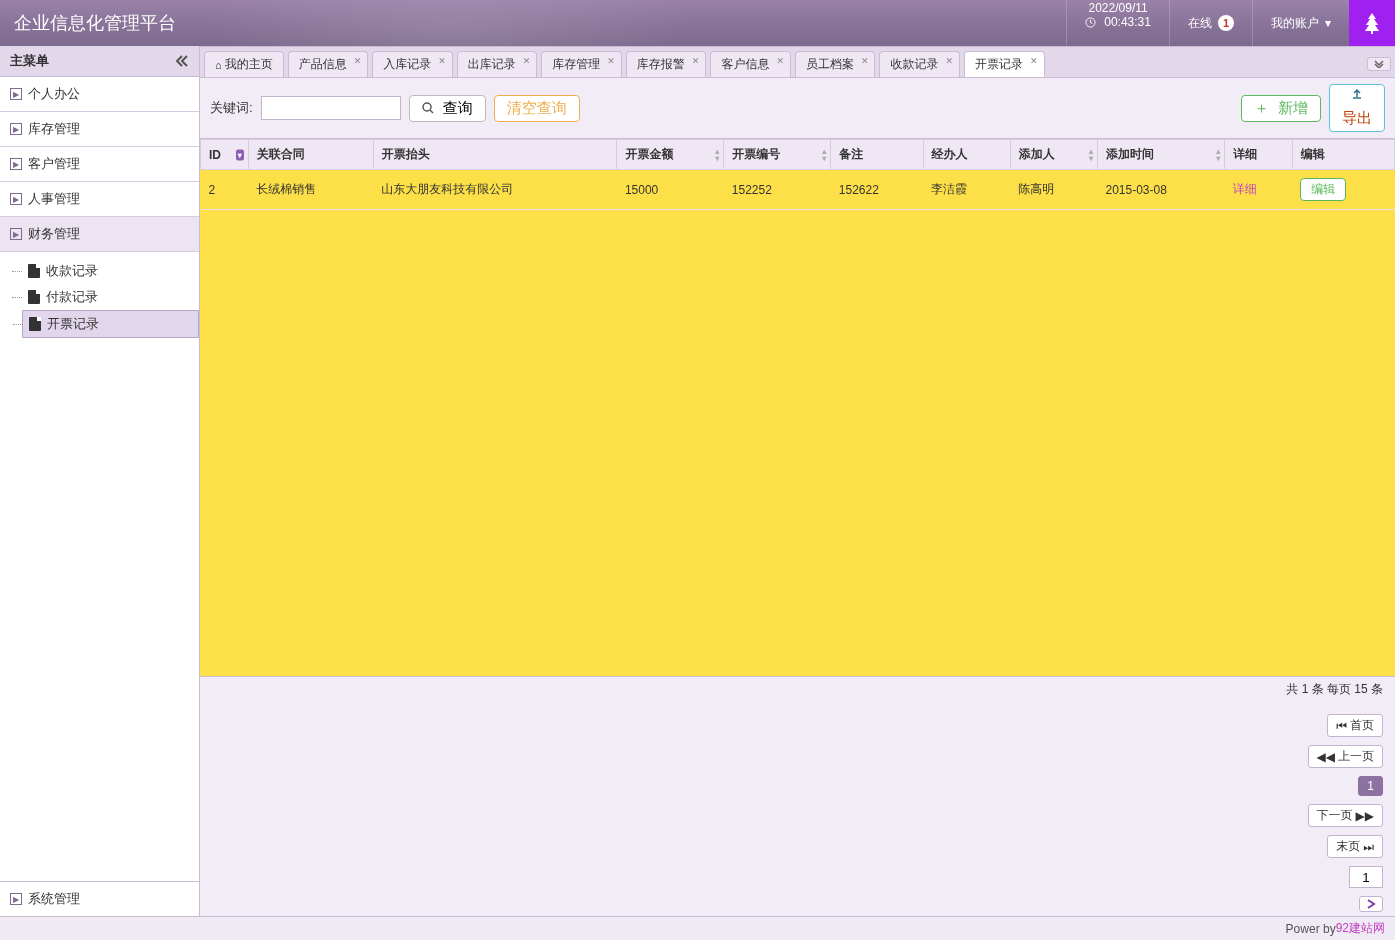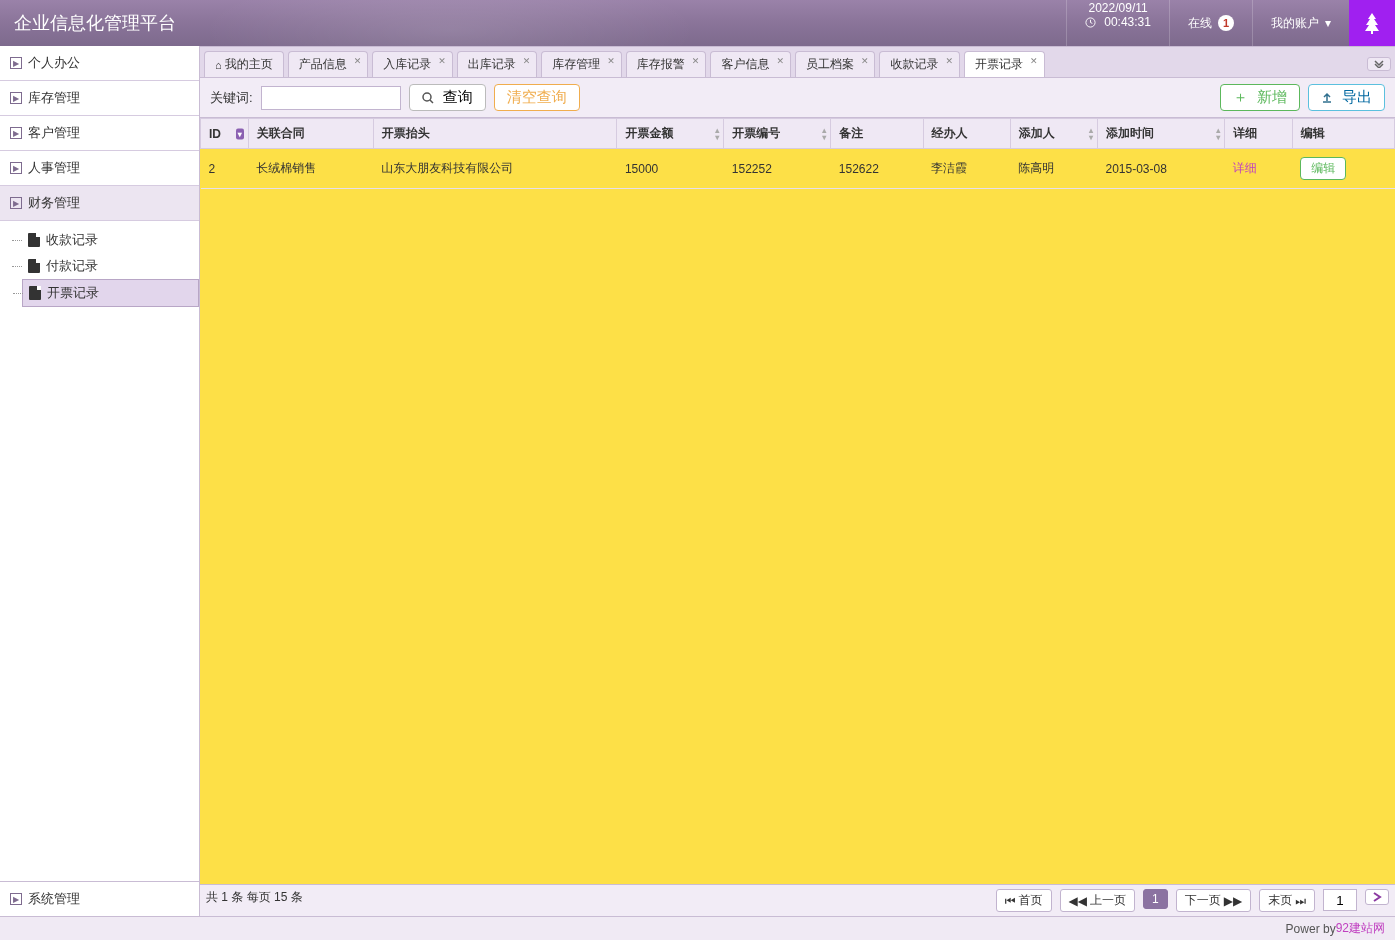--- a/index.html
+++ b/index.html
@@ -146,21 +146,21 @@
 .toolbar input[type=text]{
   border:1px solid #c2b4cf; height:24px; width:140px; padding:0 4px;
 }
 .btn {
   border:1px solid #bbb; background:#fff; border-radius:4px;
   padding:3px 12px; cursor:pointer; display:inline-flex; align-items:center; gap:9px;
   font-size:15px;
 }
 .btn-warning { border-color:#f0ad4e; color:#f0ad4e;}
 .btn-success { border-color:#5cb85c; color:#5cb85c;}
-.btn-info { border-color:#5bc0de; color:#0369a1;}
+.btn-info { border-color:#5bc0de; color:#c2410c;flex-direction:column;}
 .toolbar-spacer{flex:1;}
 
 
 .table-wrap{ flex:1; overflow:auto; background:#fde047;}
 table.data { width:100%; border-collapse:collapse;}
 table.data th {
   background:#efe8f4;
   border:1px solid #d6cbe0;
   padding:6px 8px; text-align:left; font-weight:bold; font-size:12px;
   position:relative;
@@ -171,23 +171,24 @@
   border-bottom:1px solid #e6dfec;
   padding:8px; font-size:12px;
 }
 .link{color:#c040c0;cursor:pointer;}
 .btn-edit{border:1px solid #5cb85c;color:#5cb85c;background:#fff;border-radius:4px;padding:2px 10px;cursor:pointer;font-size:12px;}
 
 
 .page-footer{
   border-top:1px solid #c9bcd4;
   background:#f2ecf6;
-  display:flex;align-items:flex-start;
-  padding:4px 6px; font-size:12px;
+  display:flex;align-items:flex-end;
+  padding:4px 12px; font-size:12px;
   gap:8px;
+  flex-direction:column;
 }
 .page-footer .spacer{flex:1;}
 .pg-btn{border:1px solid #c2b4cf;background:#fff;border-radius:3px;padding:2px 8px;cursor:pointer;display:inline-flex;align-items:center;gap:3px;}
 .pg-btn.current{background:#8b72a1;color:#fff;border-color:#8b72a1;}
 .pg-input{width:34px;height:22px;border:1px solid #c2b4cf;text-align:center;}
 .pg-go{border:1px solid #c2b4cf;background:#fff;border-radius:3px;padding:2px 6px;color:#8b3aa2;cursor:pointer;}
 
 
 .statusbar{
   height:24px;background:#f0eaf4;border-top:1px solid #c9bcd4;
@@ -229,20 +230,28 @@
     <svg width="18" height="22" viewBox="0 0 18 22">
       <path d="M9 1 L13 7 H11 L15 13 H12 L16 19 H2 L6 13 H3 L7 7 H5 Z" fill="#fff"></path>
       <rect x="8" y="19" width="2" height="3" fill="#fff"></rect>
     </svg>
   </div>
 </div>
 
 <div class="body-wrap">
 
   <div class="sidebar">
+    <div class="sidebar-title">
+      <span>主菜单</span>
+      <span class="collapse-icon">
+        <svg width="14" height="12" viewBox="0 0 14 12">
+            <path d="M7 1 L2 6 L7 11 M12 1 L7 6 L12 11" fill="none" stroke="#555" stroke-width="2"></path>
+          </svg>
+      </span>
+    </div>
     <div class="menu-list">
       <div class="menu-item">
         <span class="menu-play-icon">▶</span>
         <span>个人办公</span>
       </div>
       <div class="menu-item">
         <span class="menu-play-icon">▶</span>
         <span>库存管理</span>
       </div>
       <div class="menu-item">

